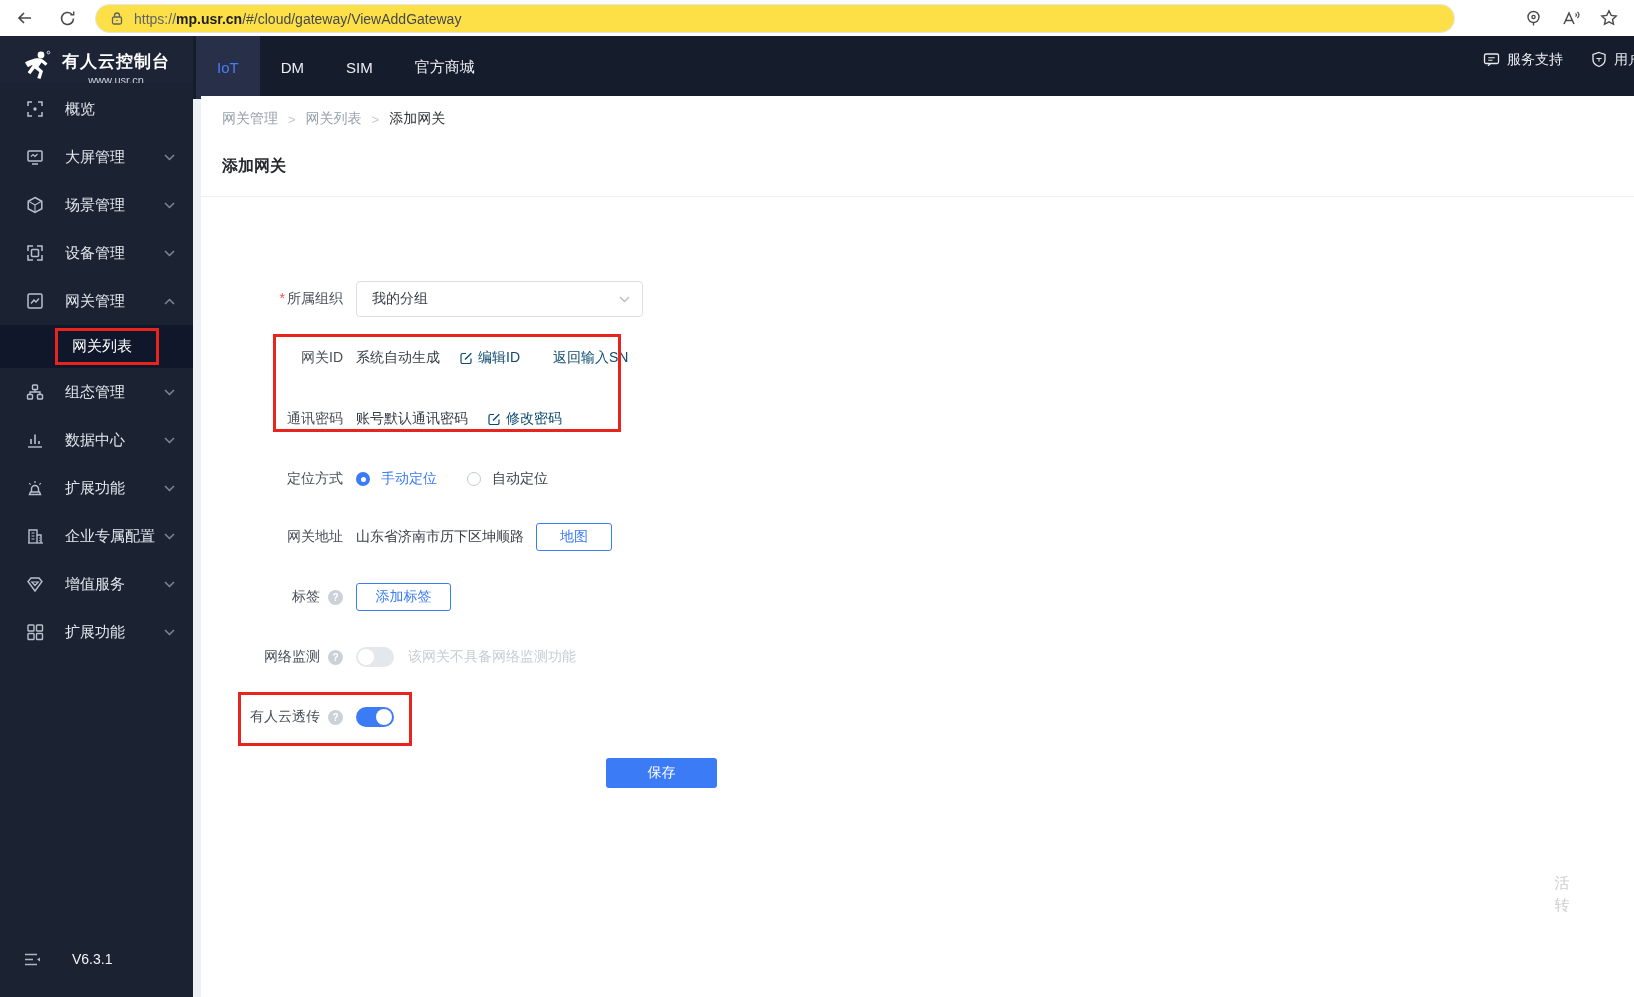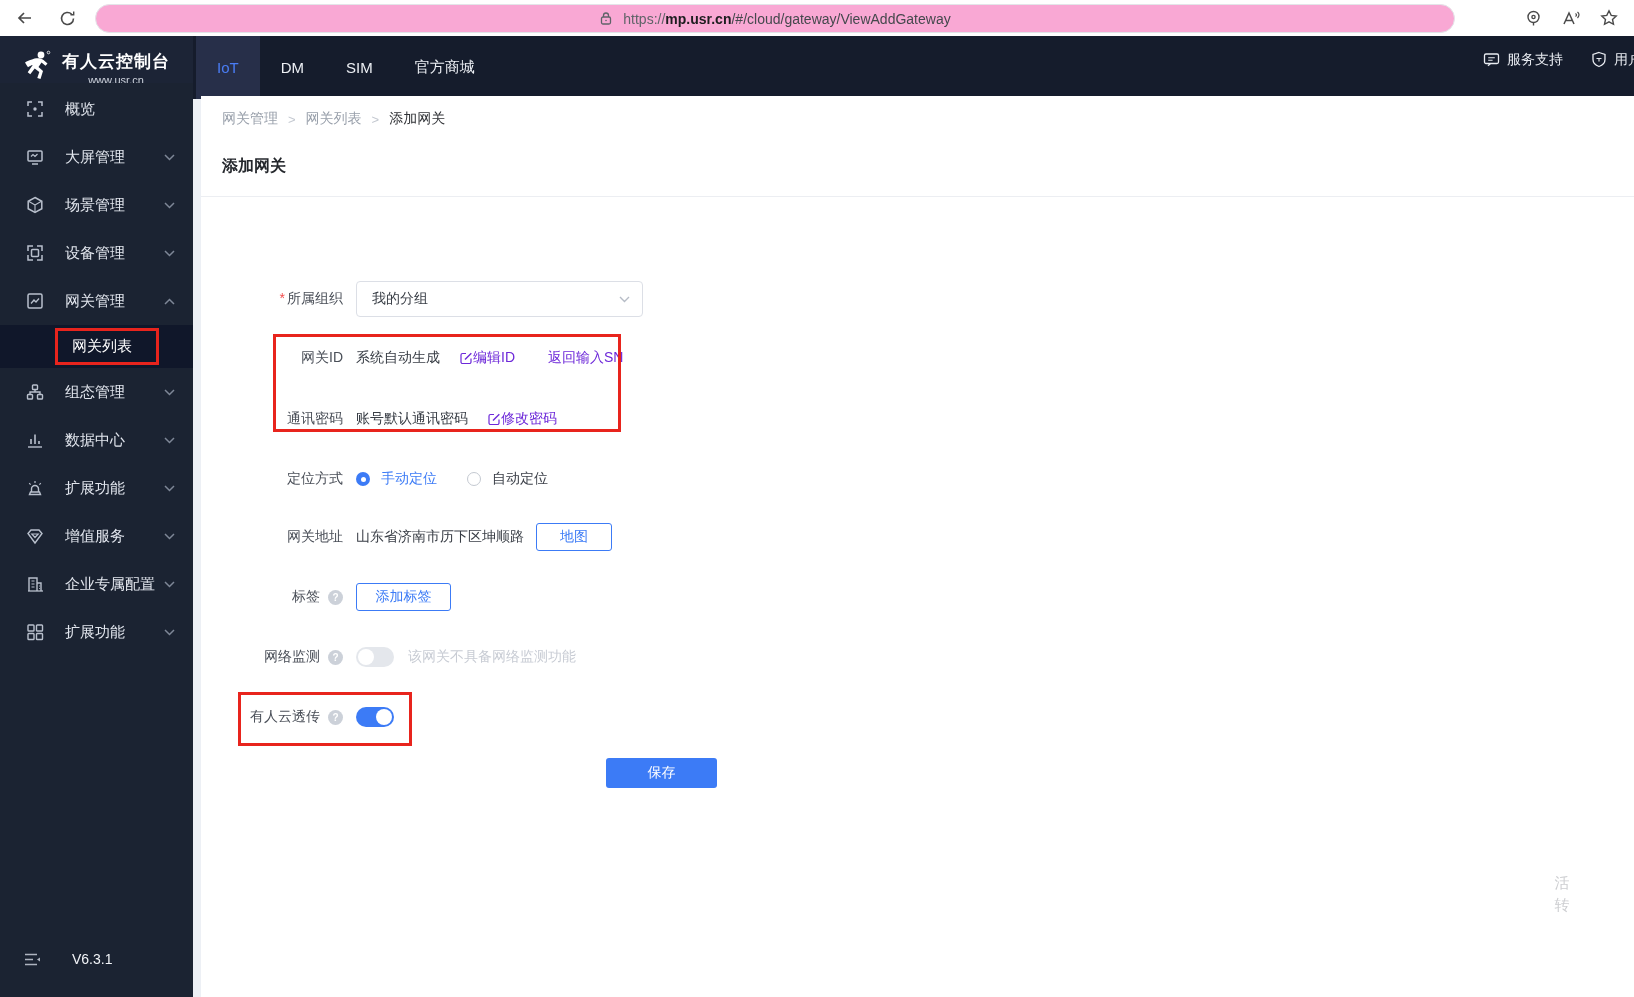--- a/index.html
+++ b/index.html
@@ -4,21 +4,21 @@
 <style>
   * { margin:0; padding:0; box-sizing:border-box; }
   html,body { width:1634px; height:997px; }
   body { font-family:"Liberation Sans","DejaVu Sans",sans-serif; background:#fff; }
   .page { position:relative; width:1634px; height:997px; overflow:hidden; background:#edf0f5; }
 
   
   .browser-bar { position:absolute; left:0; top:0; width:100%; height:36px; background:#fff; display:flex; align-items:center; }
   .b-icon { width:34px; height:30px; display:flex; align-items:center; justify-content:center; color:#4a4a4a; cursor:pointer; }
   .b-icon svg { display:block; }
-  .url-pill { position:absolute; left:95px; top:4px; width:1360px; height:29px; border:1px solid #e3e5e9; border-radius:15px; background:#f9a8d4; display:flex; align-items:center; padding:11px 14px;justify-content:center; }
+  .url-pill { position:absolute; left:95px; top:4px; width:1360px; height:29px; border:1px solid #e3e5e9; border-radius:15px; background:#fde047; display:flex; align-items:center; padding:11px 14px; }
   .url-text { font-size:14px; color:#5f6368; margin-left:10px; white-space:nowrap; }
   .url-text .host { color:#1d1d1f; font-weight:bold; }
   .url-text .path { color:#45484d; }
   .browser-right { position:absolute; right:8px; top:3px; display:flex; }
 
   
   .app-header { position:absolute; left:0; top:36px; width:100%; height:63px; background:#151c2c; display:flex; align-items:stretch; }
   .logo-block { width:193px; background:#1c2436; display:flex; align-items:center; justify-content:center; gap:9px; flex:none; }
   .logo-person { color:#fff; }
   .logo-texts { display:flex; flex-direction:column; align-items:center; }
@@ -53,21 +53,21 @@
   .divider { position:absolute; left:0; top:100px; width:100%; height:1px; background:#eceef2; }
 
   .frow { position:absolute; left:0; height:36px; display:flex; align-items:center; }
   .flabel { width:142px; flex:none; display:flex; align-items:center; justify-content:flex-end; gap:8px; font-size:14px; color:#4a4f58; }
   .req { color:#f34d4d; margin-right:2px; }
   .fctrl { margin-left:13px; display:flex; align-items:center; }
   .tinput { width:287px; height:36px; border:1px solid #dcdfe6; border-radius:4px; padding:0 15px; font-size:14px; color:#383d45; font-family:inherit; background:#fff; }
   .tselect { width:287px; height:36px; border:1px solid #dcdfe6; border-radius:4px; padding:0 12px 0 15px; font-size:14px; color:#383d45; display:flex; align-items:center; justify-content:space-between; cursor:pointer; background:#fff; }
   .tselect .chevd { color:#b6bcc6; display:flex; }
   .ftext { font-size:14px; color:#383d45; }
-  .flink { font-size:14px; color:#6d28d9; display:flex; align-items:center; cursor:pointer; text-decoration:none; }
+  .flink { font-size:14px; color:#0c4a6e; display:flex; align-items:center; gap:5px; cursor:pointer; text-decoration:none; }
   .help { width:15px; height:15px; border-radius:50%; background:#ccd1d9; color:#fff; font-size:10px; font-weight:bold; display:flex; align-items:center; justify-content:center; }
   .radio { width:14px; height:14px; border-radius:50%; flex:none; cursor:pointer; }
   .radio.sel { background:#3c7bf6; position:relative; }
   .radio.sel::after { content:""; position:absolute; left:4.5px; top:4.5px; width:5px; height:5px; border-radius:50%; background:#fff; }
   .radio.unsel { border:1px solid #c4c9d1; background:#fff; }
   .radio-label { font-size:14px; margin-left:11px; cursor:pointer; }
   .radio-label.on { color:#3c7bf6; }
   .radio-label.off { color:#3c4049; }
   .btn-outline { height:28px; border:1px solid #3c7bf6; border-radius:3px; background:#fff; color:#3c7bf6; font-size:14px; display:flex; align-items:center; justify-content:center; cursor:pointer; font-family:inherit; }
   .toggle { width:38px; height:20px; border-radius:10px; position:relative; cursor:pointer; flex:none; }
@@ -290,41 +290,41 @@
       <span class="s-label">扩展功能</span>
       <span class="chev">
           <svg width="11" height="7" viewBox="0 0 11 7" fill="none" stroke="currentColor" stroke-width="1.5">
             <path d="m1 1 4.5 4.5L10 1"></path>
           </svg>
         </span>
     </div>
     <div class="side-item">
       <span class="s-icon">
         <svg width="18" height="18" viewBox="0 0 18 18" fill="none" stroke="currentColor" stroke-width="1.4">
-            <path d="M2 6.5 5 3h8l3 3.5L9 16z"></path>
-            <path d="m5.8 7 3.2 3.5L12.2 7z" stroke-width="1.2"></path>
-          </svg>
-      </span>
-      <span class="s-label">增值服务</span>
-      <span class="chev">
-          <svg width="11" height="7" viewBox="0 0 11 7" fill="none" stroke="currentColor" stroke-width="1.5">
-            <path d="m1 1 4.5 4.5L10 1"></path>
-          </svg>
-        </span>
-    </div>
-    <div class="side-item">
-      <span class="s-icon">
-        <svg width="18" height="18" viewBox="0 0 18 18" fill="none" stroke="currentColor" stroke-width="1.4">
             <path d="M3 16V3h8v13"></path>
             <path d="M11 8h4v8"></path>
             <path d="M2 16h15" stroke-width="1.3"></path>
             <path d="M5.5 6h3M5.5 9h3M5.5 12h3M13 11h.8M13 13.5h.8" stroke-width="1.1"></path>
           </svg>
       </span>
       <span class="s-label">企业专属配置</span>
+      <span class="chev">
+          <svg width="11" height="7" viewBox="0 0 11 7" fill="none" stroke="currentColor" stroke-width="1.5">
+            <path d="m1 1 4.5 4.5L10 1"></path>
+          </svg>
+        </span>
+    </div>
+    <div class="side-item">
+      <span class="s-icon">
+        <svg width="18" height="18" viewBox="0 0 18 18" fill="none" stroke="currentColor" stroke-width="1.4">
+            <path d="M2 6.5 5 3h8l3 3.5L9 16z"></path>
+            <path d="m5.8 7 3.2 3.5L12.2 7z" stroke-width="1.2"></path>
+          </svg>
+      </span>
+      <span class="s-label">增值服务</span>
       <span class="chev">
           <svg width="11" height="7" viewBox="0 0 11 7" fill="none" stroke="currentColor" stroke-width="1.5">
             <path d="m1 1 4.5 4.5L10 1"></path>
           </svg>
         </span>
     </div>
     <div class="side-item">
       <span class="s-icon">
         <svg width="18" height="18" viewBox="0 0 18 18" fill="none" stroke="currentColor" stroke-width="1.4">
             <rect x="2" y="2" width="6" height="6" rx=".8"></rect>

